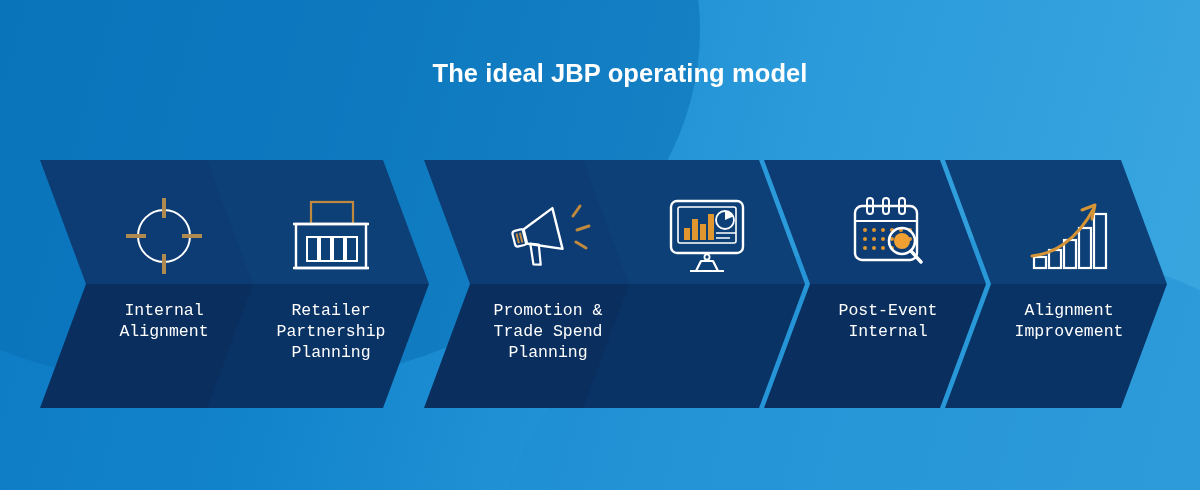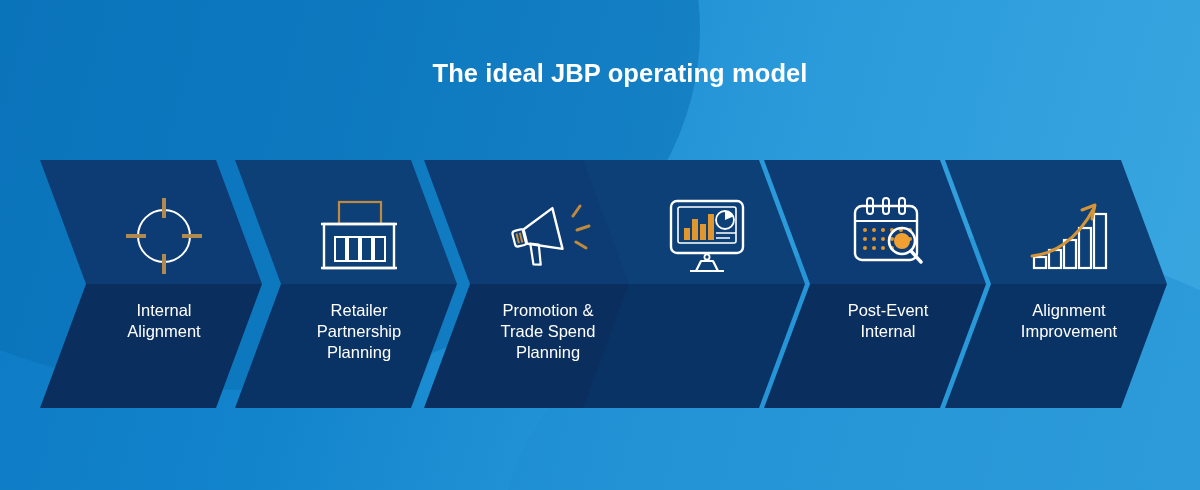--- a/index.html
+++ b/index.html
@@ -51,20 +51,21 @@
     z-index: 5;
     margin-left: 20px;
   }
   .flow {
     position: absolute;
     top: 160px;
     left: 0;
     width: 1200px;
     height: 248px;
     z-index: 4;
+    font-family: Liberation Mono, monospace;
   }
   .chev {
     position: absolute;
     top: 0;
     height: 248px;
     width: 222px;
     -webkit-clip-path: polygon(0 0, 176px 0, 222px 50%, 176px 100%, 0 100%, 46px 50%);
     clip-path: polygon(0 0, 176px 0, 222px 50%, 176px 100%, 0 100%, 46px 50%);
   }
   .chev .half-top,
@@ -98,21 +99,21 @@
     width: 180px;
     text-align: center;
     color: #ffffff;
     font-size: 16.5px;
     line-height: 21px;
     font-weight: normal;
     white-space: pre-line;
   }
   
   #chev-0 { left: 40px; }
-  #chev-1 { left: 235px; }
+  #chev-1 { left: 207px; }
   #chev-2 { left: 424px; }
   #chev-3 { left: 583px; }
   #chev-4 { left: 764px; }
   #chev-5 { left: 945px; }
   
   .chev-inner { padding-left: 26px; box-sizing: border-box; }
 </style>
 </head>
 <body>
 

